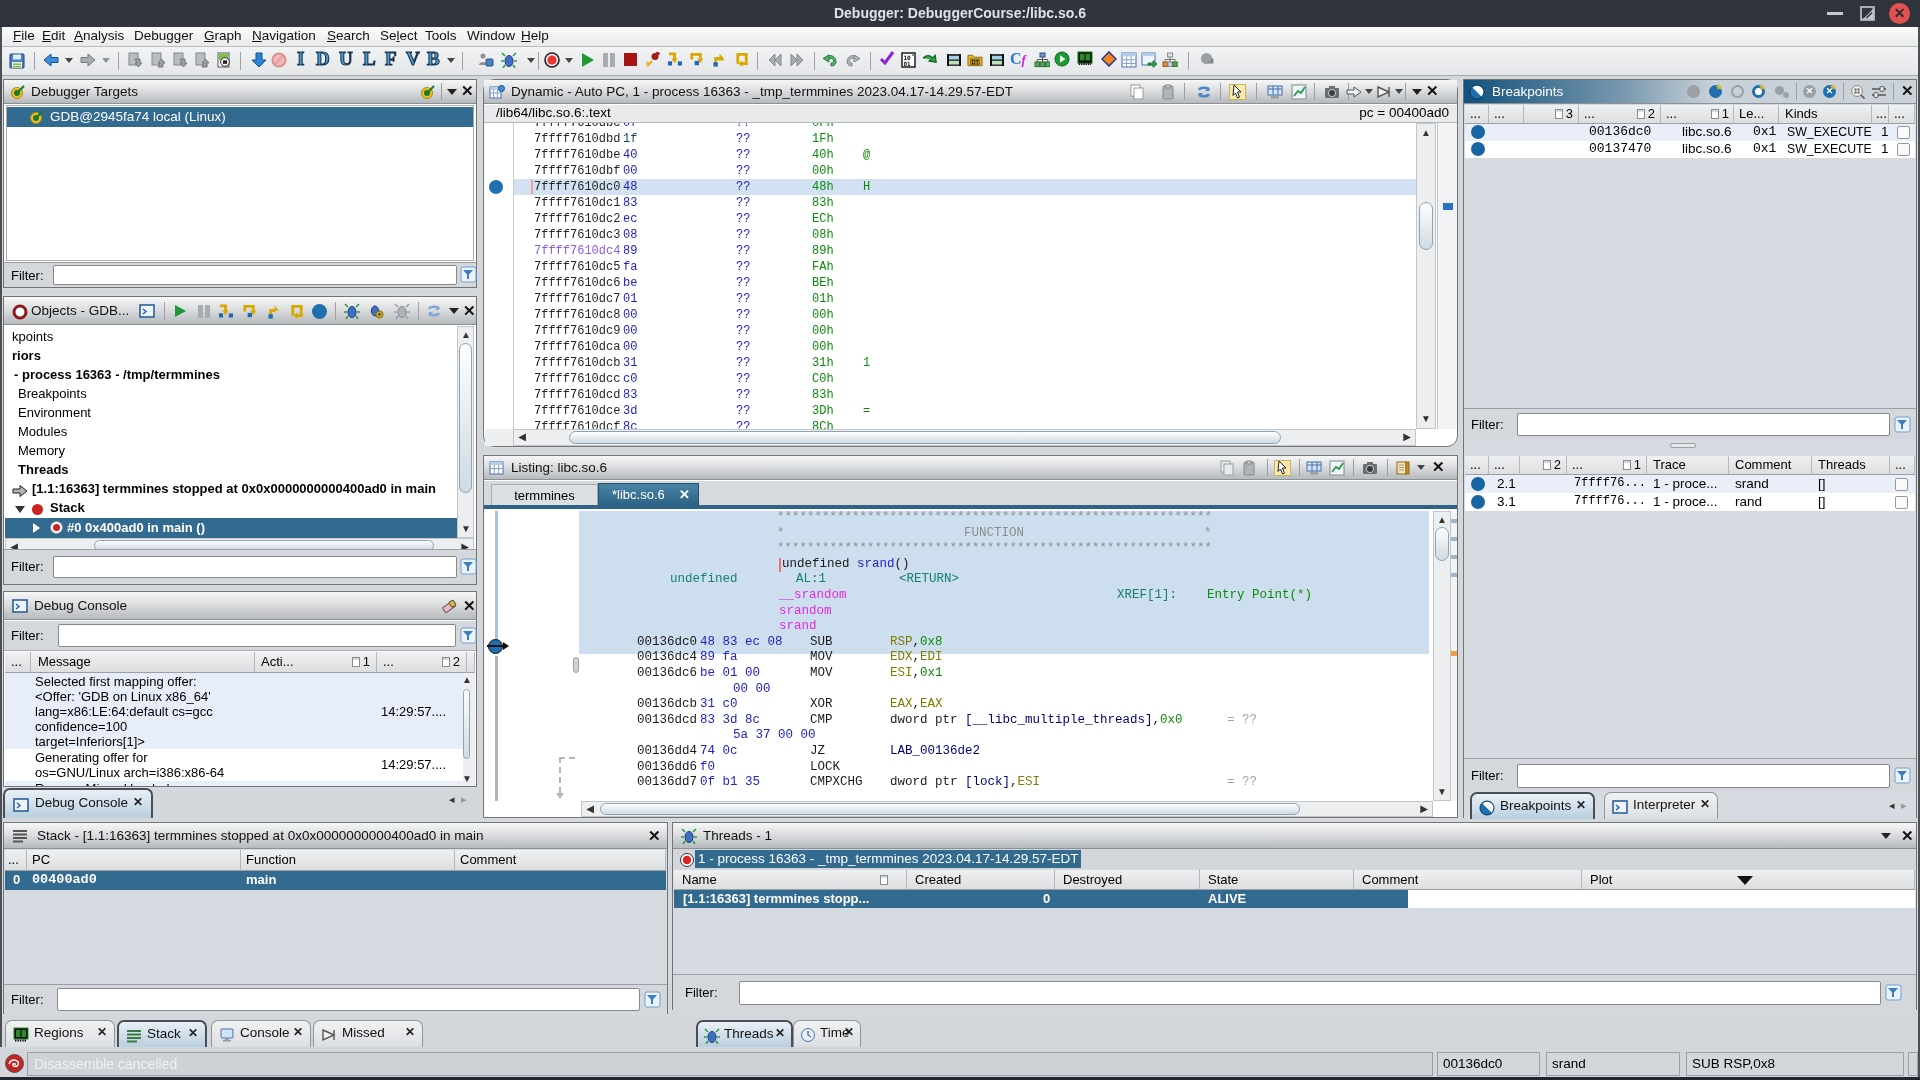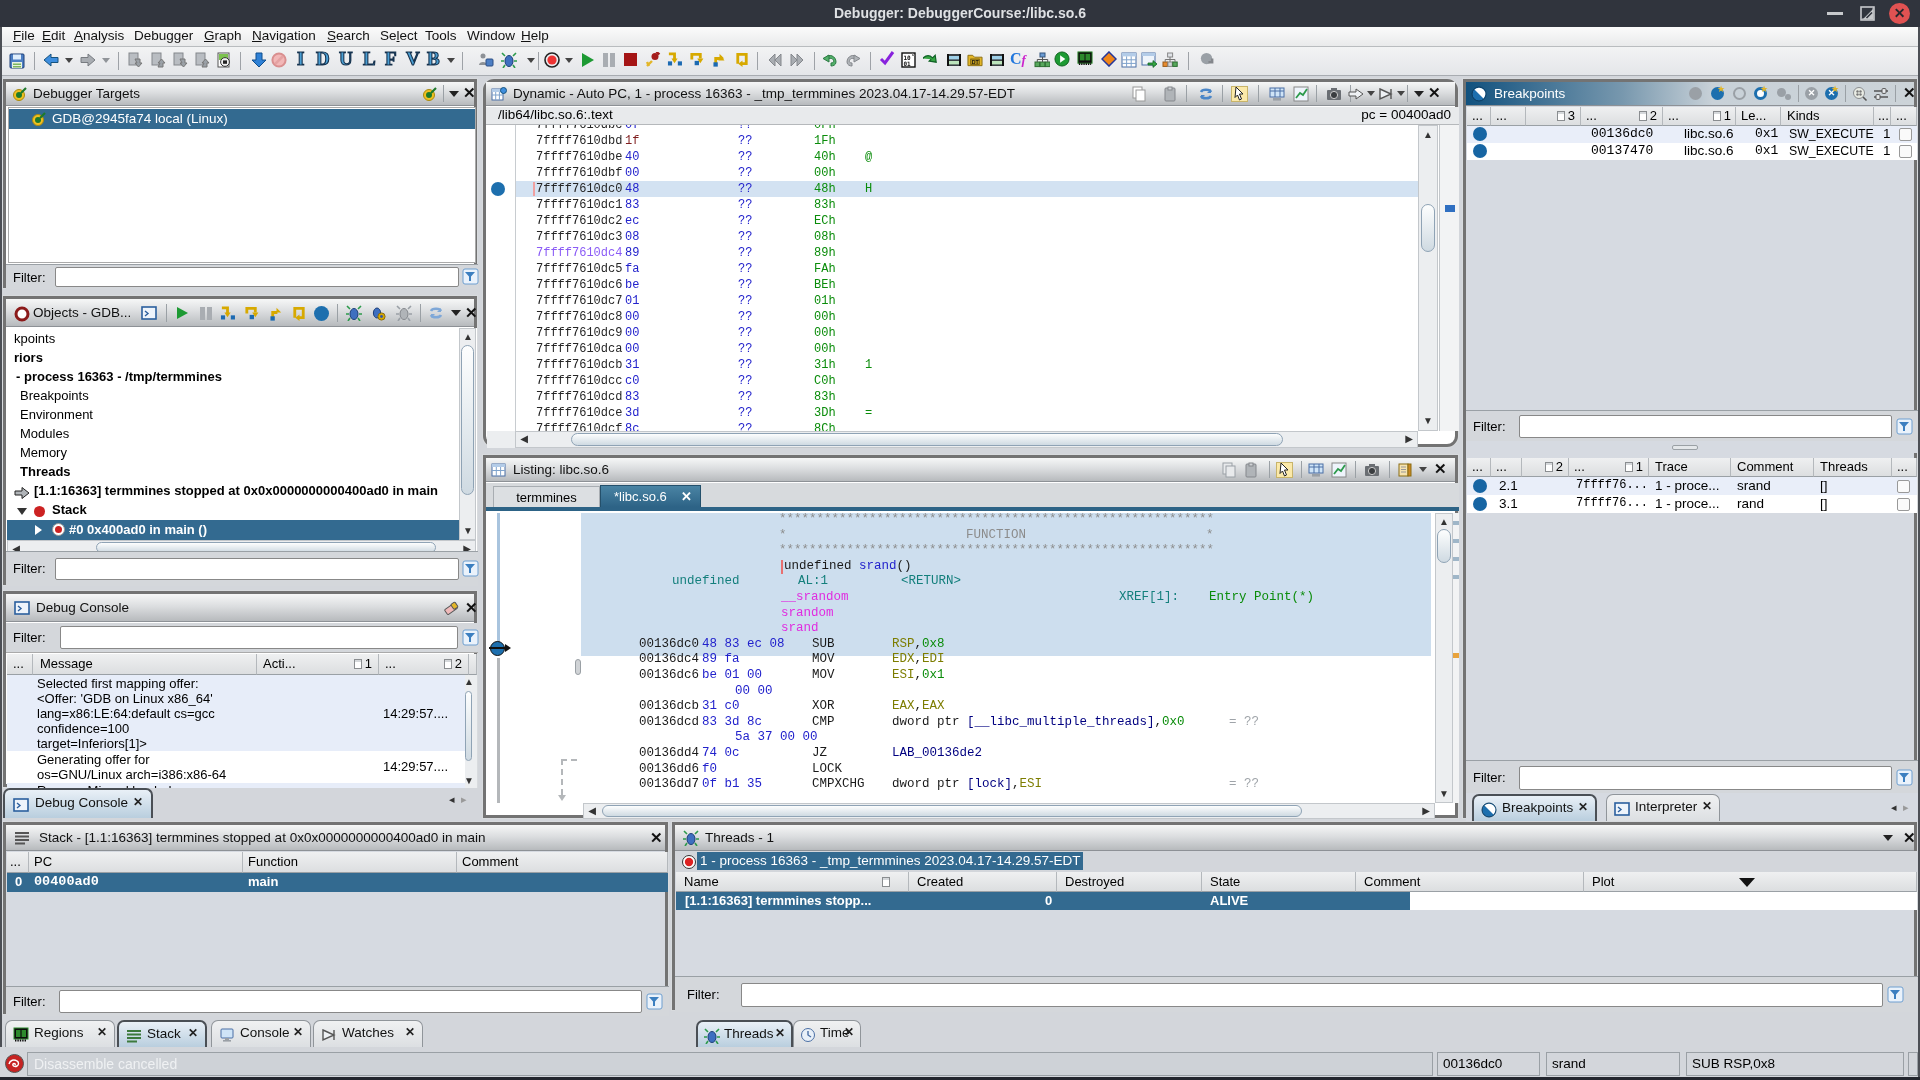--- a/index.html
+++ b/index.html
@@ -4,21 +4,21 @@
 *{margin:0;padding:0;box-sizing:border-box;}
 html,body{width:1920px;height:1080px;overflow:hidden;}
 body{font-family:"Liberation Sans",sans-serif;font-size:13px;background:#d3d6db;position:relative;}
 #win{position:absolute;left:0;top:0;width:1920px;height:1080px;}
 .abs{position:absolute;}
 #titlebar{left:0;top:0;width:1920px;height:27px;background:#30343d;color:#dfe1e4;font-weight:bold;font-size:14px;text-align:center;line-height:27px;}
 #menubar{left:0;top:27px;width:1920px;height:20px;background:linear-gradient(#fbfbfb,#e9eaeb);border-bottom:1px solid #b9bcbf;color:#111;}
 #menubar span{position:absolute;top:1px;font-size:13.5px;}
 #toolbar{left:0;top:47px;width:1920px;height:29px;background:linear-gradient(#f2f3f4,#e4e6e9);border-bottom:1px solid #a8acb1;}
 .tsep{position:absolute;top:5px;width:1px;height:18px;background:#9ea2a7;}
-.panel{position:absolute;background:#fff;border:3px solid #737373;box-shadow:0 0 0 1px #d8dbde;}
+.panel{position:absolute;background:#fff;border:1px solid #737373;box-shadow:0 0 0 1px #d8dbde;}
 .ptitle{position:absolute;left:0;top:0;right:0;height:24px;background:linear-gradient(#f6f7f7 0%,#dcdee0 45%,#b7babd 100%);border-bottom:1px solid #8d9196;color:#111;}
 .ptxt{position:absolute;top:4px;font-size:13.5px;}
 .filterrow{position:absolute;background:#d4d7db;border-top:1px solid #9aa0a5;}
 .filterrow .lbl{position:absolute;left:7px;font-size:13px;color:#000;}
 .finput{position:absolute;background:#fff;border:1px solid #888;border-radius:2px;}
 .funnel{position:absolute;width:17px;height:17px;}
 .th{position:absolute;background:linear-gradient(#eff0f1,#dcdee0);border-right:1px solid #b4b8bc;border-bottom:1px solid #9aa0a5;font-size:13px;color:#000;overflow:hidden;}
 .th span{position:absolute;top:2px;}
 .selrow{position:absolute;background:#336a90;color:#fff;font-weight:bold;}
 .mline{position:absolute;height:16px;line-height:16px;font-family:"Liberation Mono",monospace;font-size:12px;white-space:pre;}
@@ -520,21 +520,21 @@
     <div class="abs" style="left:921px;top:3px;width:1px;height:17px;background:#9aa0a5;"></div>
     <div class="abs" style="left:928px;top:9px;width:0;height:0;border:5px solid transparent;border-top:6px solid #222;"></div>
     <div class="abs" style="left:942px;top:2px;font-size:15px;font-weight:bold;color:#111;">✕</div>
   </div>
   <div class="abs" style="left:0;top:25px;width:973px;height:18px;background:#e8eaec;border-bottom:1px solid #b5b8bb;font-size:13.5px;">
     <span class="abs" style="left:4px;top:0px;margin-left:8px;">/lib64/libc.so.6:.text</span>
     <span class="abs" style="right:8px;top:0px;">pc = 00400ad0</span>
   </div>
   <div id="dynbody" class="abs" style="left:1px;top:43px;width:952px;height:306px;background:#fff;overflow:hidden;">
 <div class="mline" style="left:0;top:-8px;width:951px;"><span class="abs" style="left:49px;top:0;color:#262626;">7ffff7610dbc</span><span class="abs" style="left:138px;top:0;color:#2222cc;">0f</span><span class="abs" style="left:251px;top:0;color:#2222cc;">??</span><span class="abs" style="left:327px;top:0;color:#0a8c0a;">0Fh</span></div>
-<div class="mline" style="left:0;top:8px;width:951px;"><span class="abs" style="left:49px;top:0;color:#262626;">7ffff7610dbd</span><span class="abs" style="left:138px;top:0;color:#7f1d1d;">1f</span><span class="abs" style="left:251px;top:0;color:#2222cc;">??</span><span class="abs" style="left:327px;top:0;color:#0a8c0a;">1Fh</span></div>
+<div class="mline" style="left:0;top:8px;width:951px;"><span class="abs" style="left:49px;top:0;color:#262626;">7ffff7610dbd</span><span class="abs" style="left:138px;top:0;color:#0c4a6e;">1f</span><span class="abs" style="left:251px;top:0;color:#2222cc;">??</span><span class="abs" style="left:327px;top:0;color:#0a8c0a;">1Fh</span></div>
 <div class="mline" style="left:0;top:24px;width:951px;"><span class="abs" style="left:49px;top:0;color:#262626;">7ffff7610dbe</span><span class="abs" style="left:138px;top:0;color:#2222cc;">40</span><span class="abs" style="left:251px;top:0;color:#2222cc;">??</span><span class="abs" style="left:327px;top:0;color:#0a8c0a;">40h</span><span class="abs" style="left:378px;top:0;color:#0a8c0a;">@</span></div>
 <div class="mline" style="left:0;top:40px;width:951px;"><span class="abs" style="left:49px;top:0;color:#262626;">7ffff7610dbf</span><span class="abs" style="left:138px;top:0;color:#2222cc;">00</span><span class="abs" style="left:251px;top:0;color:#2222cc;">??</span><span class="abs" style="left:327px;top:0;color:#0a8c0a;">00h</span></div>
 <div class="mline" style="left:0;top:56px;width:951px;background:#d3e2f2;"><span class="abs" style="left:46px;top:1px;width:2px;height:14px;background:#f0a0a0;"></span><span class="abs" style="left:49px;top:0;color:#262626;">7ffff7610dc0</span><span class="abs" style="left:138px;top:0;color:#2222cc;">48</span><span class="abs" style="left:251px;top:0;color:#2222cc;">??</span><span class="abs" style="left:327px;top:0;color:#0a8c0a;">48h</span><span class="abs" style="left:378px;top:0;color:#0a8c0a;">H</span></div>
 <div class="mline" style="left:0;top:72px;width:951px;"><span class="abs" style="left:49px;top:0;color:#262626;">7ffff7610dc1</span><span class="abs" style="left:138px;top:0;color:#2222cc;">83</span><span class="abs" style="left:251px;top:0;color:#2222cc;">??</span><span class="abs" style="left:327px;top:0;color:#0a8c0a;">83h</span></div>
 <div class="mline" style="left:0;top:88px;width:951px;"><span class="abs" style="left:49px;top:0;color:#262626;">7ffff7610dc2</span><span class="abs" style="left:138px;top:0;color:#2222cc;">ec</span><span class="abs" style="left:251px;top:0;color:#2222cc;">??</span><span class="abs" style="left:327px;top:0;color:#0a8c0a;">ECh</span></div>
 <div class="mline" style="left:0;top:104px;width:951px;"><span class="abs" style="left:49px;top:0;color:#262626;">7ffff7610dc3</span><span class="abs" style="left:138px;top:0;color:#2222cc;">08</span><span class="abs" style="left:251px;top:0;color:#2222cc;">??</span><span class="abs" style="left:327px;top:0;color:#0a8c0a;">08h</span></div>
 <div class="mline" style="left:0;top:120px;width:951px;"><span class="abs" style="left:49px;top:0;color:#8b5cf6;">7ffff7610dc4</span><span class="abs" style="left:138px;top:0;color:#2222cc;">89</span><span class="abs" style="left:251px;top:0;color:#2222cc;">??</span><span class="abs" style="left:327px;top:0;color:#0a8c0a;">89h</span></div>
 <div class="mline" style="left:0;top:136px;width:951px;"><span class="abs" style="left:49px;top:0;color:#262626;">7ffff7610dc5</span><span class="abs" style="left:138px;top:0;color:#2222cc;">fa</span><span class="abs" style="left:251px;top:0;color:#2222cc;">??</span><span class="abs" style="left:327px;top:0;color:#0a8c0a;">FAh</span></div>
 <div class="mline" style="left:0;top:152px;width:951px;"><span class="abs" style="left:49px;top:0;color:#262626;">7ffff7610dc6</span><span class="abs" style="left:138px;top:0;color:#2222cc;">be</span><span class="abs" style="left:251px;top:0;color:#2222cc;">??</span><span class="abs" style="left:327px;top:0;color:#0a8c0a;">BEh</span></div>
 <div class="mline" style="left:0;top:168px;width:951px;"><span class="abs" style="left:49px;top:0;color:#262626;">7ffff7610dc7</span><span class="abs" style="left:138px;top:0;color:#2222cc;">01</span><span class="abs" style="left:251px;top:0;color:#2222cc;">??</span><span class="abs" style="left:327px;top:0;color:#0a8c0a;">01h</span></div>
@@ -899,21 +899,21 @@
         <rect x="6" y="11" width="4" height="2" fill="#9aa0a6"></rect>
         <rect x="4" y="13" width="8" height="1.6" fill="#9aa0a6"></rect>
       </svg>
   <span style="position:absolute;left:28px;top:4px;">Console</span>
   <span class="tabx" style="position:absolute;right:7px;top:4px;">✕</span>
 </div>
 <div class="tab" style="left:313px;top:1020px;width:110px;height:27px;">
   <svg class="ic" style="left:7px;top:6px" viewBox="0 0 16 16">
         <path d="M2 3 L13 8 L2 13 Z M13 3 L13 13" fill="#eef1f4" stroke="#555" stroke-width="1.4"></path>
       </svg>
-  <span style="position:absolute;left:28px;top:4px;">Watches</span>
+  <span style="position:absolute;left:28px;top:4px;">Missed</span>
   <span class="tabx" style="position:absolute;right:7px;top:4px;">✕</span>
 </div>
 
 <div class="panel" style="left:672px;top:822px;width:1245px;height:188px;background:#d6dae1;">
   <div class="ptitle" style="height:26px;">
     <svg class="ic" style="left:8px;top:5px" viewBox="0 0 16 16">
           <ellipse cx="8" cy="9" rx="4" ry="5.5" fill="#3e6fc0" stroke="#1d3f77"></ellipse>
           <path d="M4 4 L1 1 M12 4 L15 1 M3 9 L0 9 M13 9 L16 9 M4 13 L2 16 M12 13 L14 16" stroke="#2c9a4b" stroke-width="1.6"></path>
         </svg>
     <span class="ptxt" style="left:30px;top:5px">Threads - 1</span>

